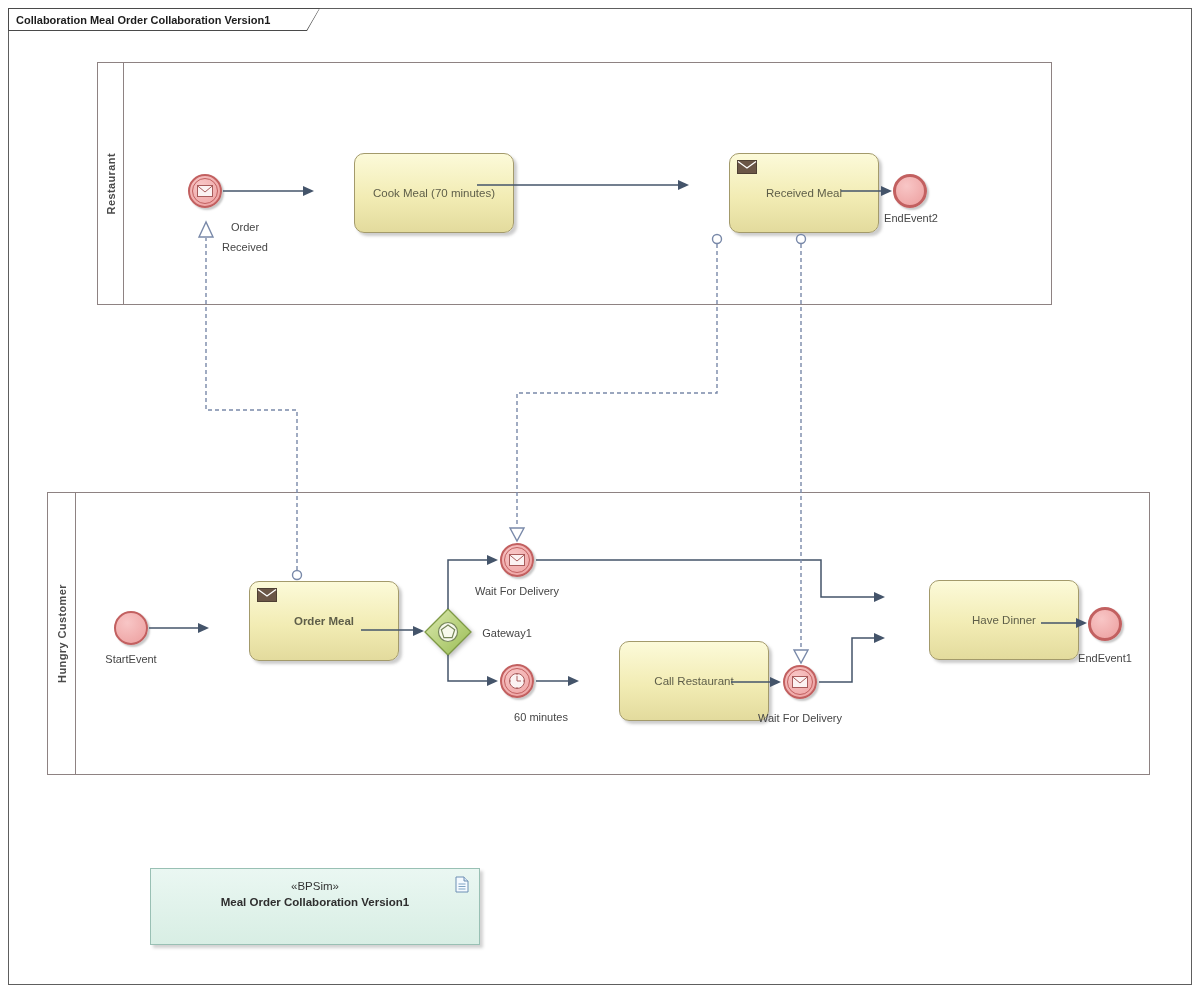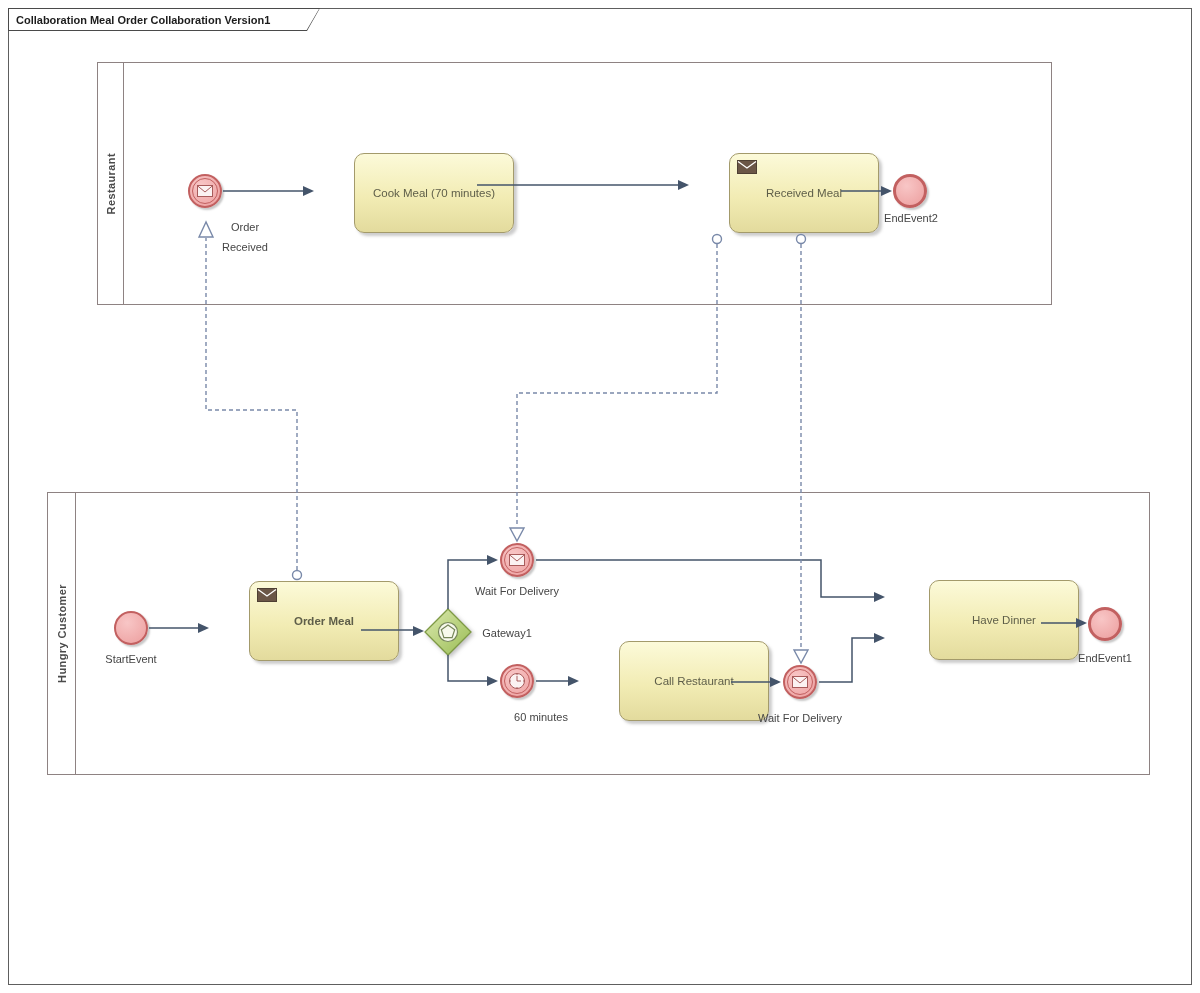--- a/index.html
+++ b/index.html
@@ -145,20 +145,29 @@
   </div>
   <div class="lbl" style="left:750px;top:708px;width:100px;">Wait For Delivery</div>
 
   <div class="task" style="left:890px;top:580px;width:150px;height:80px;">
     <span>Have Dinner</span>
   </div>
 
   <div class="event end" style="left:1088px;top:607px;"></div>
   <div class="lbl" style="left:1074px;top:648px;width:62px;">EndEvent1</div>
 
+  <div class="artifact">
+    <div class="artifact-stereotype">«BPSim»</div>
+    <div class="artifact-name">Meal Order Collaboration Version1</div>
+    <svg class="doc-icon" width="14" height="17" viewBox="0 0 14 17">
+      <path d="M1,1 h8 l4,4 v11 h-12 z" fill="#F4FAFF" stroke="#6D8FB3"></path>
+      <path d="M9,1 v4 h4" fill="#D7E6F4" stroke="#6D8FB3"></path>
+      <path d="M3.5,8 h7 M3.5,10.5 h7 M3.5,13 h7" stroke="#7FA3C4" fill="none"></path>
+    </svg>
+  </div>
 
   <svg class="connectors" width="1200" height="993" viewBox="0 0 1200 993">
 
     <g stroke="#44546A" stroke-width="1.5" fill="none">
       <g>
         <path d="M223,191 H303"></path>
           <polygon points="303,186 314,191 303,196" fill="#44546A" stroke="none"></polygon>
       </g>
       <g>
         <path d="M477,185 H678"></path>

